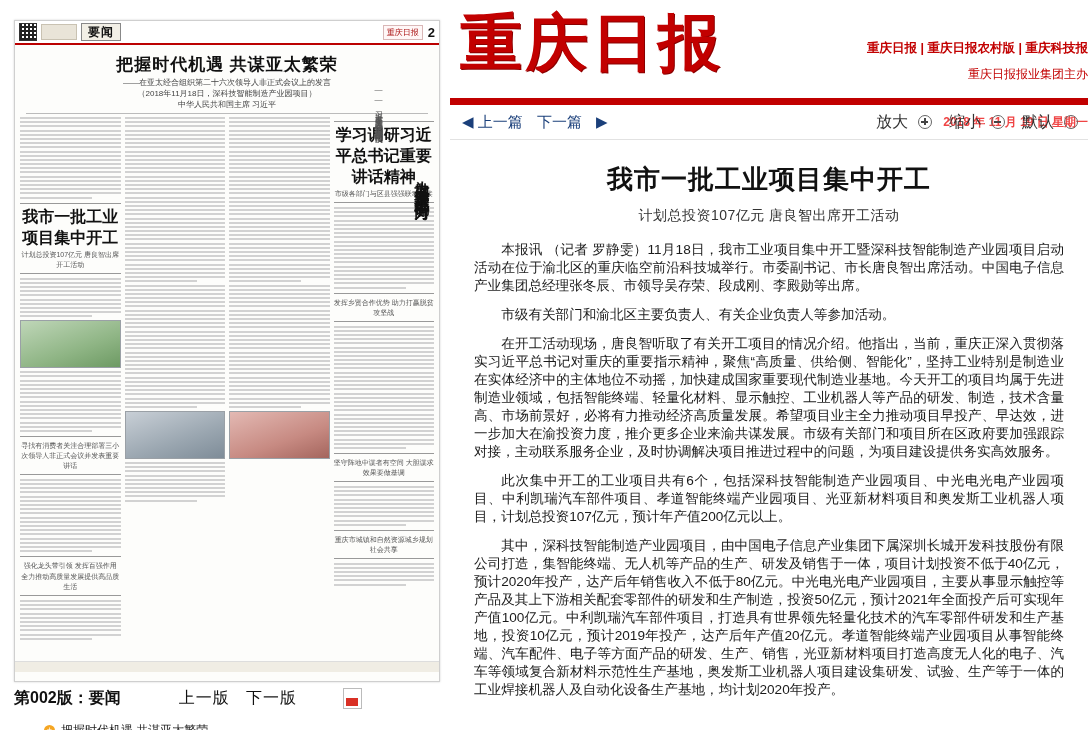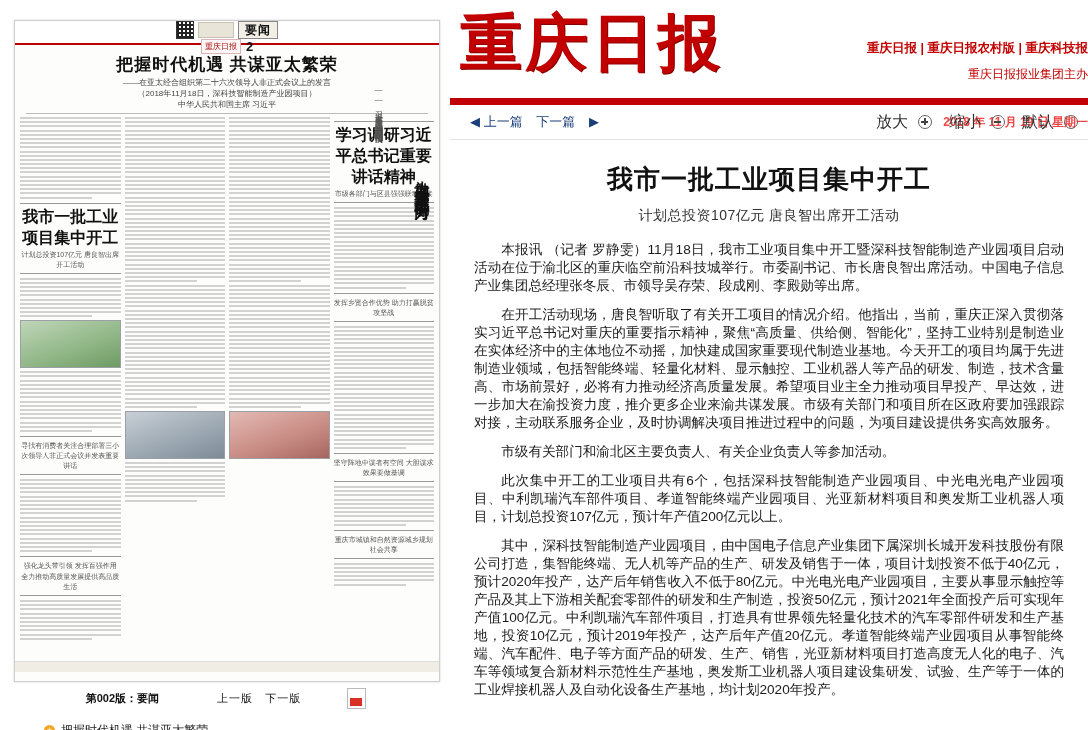--- a/index.html
+++ b/index.html
@@ -17,21 +17,21 @@
   }
   .paper-scan{
     position:absolute;left:14px;top:20px;width:424px;height:660px;
     background:#fdfdfb;border:1px solid #cfcfcf;
     box-shadow:0 0 2px rgba(0,0,0,.18);
     overflow:hidden;
   }
   .scan-topbar{
     height:22px;border-bottom:2px solid #b00;
     display:flex;align-items:center;justify-content:space-between;
-    padding:0 4px;background:#fff;flex-direction:column;
+    padding:0 4px;background:#fff;
   }
   .scan-topbar .mast-left{display:flex;align-items:center;gap:4px;}
   .qr{
     width:16px;height:16px;
     background:
       linear-gradient(90deg,#222 2px,transparent 2px),
       linear-gradient(0deg,#222 2px,transparent 2px),
       #fff;
     background-size:4px 4px;
     border:1px solid #333;
@@ -83,21 +83,21 @@
     background:linear-gradient(160deg,#c8cfd6,#9aa6b0 60%,#7e8c98);
     border:1px solid #9aa0a6;height:46px;margin:3px 0;
   }
   .photo.green{background:linear-gradient(160deg,#bfd6b8,#8fb585 60%,#6d9a63);}
   .photo.red{background:linear-gradient(160deg,#e3b9b3,#c78a82 60%,#a4655d);}
   .scan-footer-strip{height:10px;background:#f0ede4;border-top:1px solid #ddd;}
 
   
   .scan-controls{
     position:absolute;left:14px;top:688px;width:424px;
-    font-size:11px;color:#111;display:flex;align-items:center;justify-content:center;
+    font-size:16px;color:#111;display:flex;align-items:center;
   }
   .scan-controls .secname{font-weight:bold;}
   .pager{margin-left:58px;letter-spacing:1px;}
   .pdf-ico{
     margin-left:46px;width:17px;height:19px;background:#fff;
     border:1px solid #bbb;position:relative;
   }
   .pdf-ico:after{
     content:"";position:absolute;left:2px;bottom:2px;width:12px;height:8px;
     background:#d93025;
@@ -139,21 +139,21 @@
     position:absolute;right:0px;top:66px;text-align:center;
     font-size:12px;color:#c20000;
   }
   .redbar{height:4px;background:#c20000;}
 
   .toolbar{
     position:relative;height:34px;border-bottom:1px solid #e2e2e2;
     display:flex;align-items:center;
   }
   .nav-prevnext{
-    position:absolute;left:20px;font-size:13px;color:#1a3f7a;
+    position:absolute;left:12px;font-size:15px;color:#1a3f7a;
   }
   .nav-prevnext .arrow{color:#1a3f7a;}
   .nav-prevnext a{color:#1a3f7a;text-decoration:none;margin-right:10px;}
   .date{
     position:absolute;left:0;right:0;text-align:right;
     font-size:12px;color:#ef4444;font-weight:bold;
   }
   .zoomctl{
     position:absolute;right:10px;font-size:16px;color:#333;
     display:flex;align-items:center;gap:10px;
@@ -625,22 +625,22 @@
         <span class="item">默认</span>
         <span class="circ"></span>
       </div>
     </div>
 
     <div class="article">
       <div class="art-title">我市一批工业项目集中开工</div>
       <div class="art-sub">计划总投资107亿元  唐良智出席开工活动</div>
       <div class="art-body">
         <p>本报讯 （记者 罗静雯）11月18日，我市工业项目集中开工暨深科技智能制造产业园项目启动活动在位于渝北区的重庆临空前沿科技城举行。市委副书记、市长唐良智出席活动。中国电子信息产业集团总经理张冬辰、市领导吴存荣、段成刚、李殿勋等出席。</p>
+        <p>市级有关部门和渝北区主要负责人、有关企业负责人等参加活动。</p>
         <p>在开工活动现场，唐良智听取了有关开工项目的情况介绍。他指出，当前，重庆正深入贯彻落实习近平总书记对重庆的重要指示精神，聚焦“高质量、供给侧、智能化”，坚持工业特别是制造业在实体经济中的主体地位不动摇，加快建成国家重要现代制造业基地。今天开工的项目均属于先进制造业领域，包括智能终端、轻量化材料、显示触控、工业机器人等产品的研发、制造，技术含量高、市场前景好，必将有力推动经济高质量发展。希望项目业主全力推动项目早投产、早达效，进一步加大在渝投资力度，推介更多企业来渝共谋发展。市级有关部门和项目所在区政府要加强跟踪对接，主动联系服务企业，及时协调解决项目推进过程中的问题，为项目建设提供务实高效服务。</p>
-        <p>市级有关部门和渝北区主要负责人、有关企业负责人等参加活动。</p>
         <p>此次集中开工的工业项目共有6个，包括深科技智能制造产业园项目、中光电光电产业园项目、中利凯瑞汽车部件项目、孝道智能终端产业园项目、光亚新材料项目和奥发斯工业机器人项目，计划总投资107亿元，预计年产值200亿元以上。</p>
         <p>其中，深科技智能制造产业园项目，由中国电子信息产业集团下属深圳长城开发科技股份有限公司打造，集智能终端、无人机等产品的生产、研发及销售于一体，项目计划投资不低于40亿元，预计2020年投产，达产后年销售收入不低于80亿元。中光电光电产业园项目，主要从事显示触控等产品及其上下游相关配套零部件的研发和生产制造，投资50亿元，预计2021年全面投产后可实现年产值100亿元。中利凯瑞汽车部件项目，打造具有世界领先轻量化技术的汽车零部件研发和生产基地，投资10亿元，预计2019年投产，达产后年产值20亿元。孝道智能终端产业园项目从事智能终端、汽车配件、电子等方面产品的研发、生产、销售，光亚新材料项目打造高度无人化的电子、汽车等领域复合新材料示范性生产基地，奥发斯工业机器人项目建设集研发、试验、生产等于一体的工业焊接机器人及自动化设备生产基地，均计划2020年投产。</p>
 
       </div>
     </div>
   </div>
 
 </div>
 
 </body></html>

